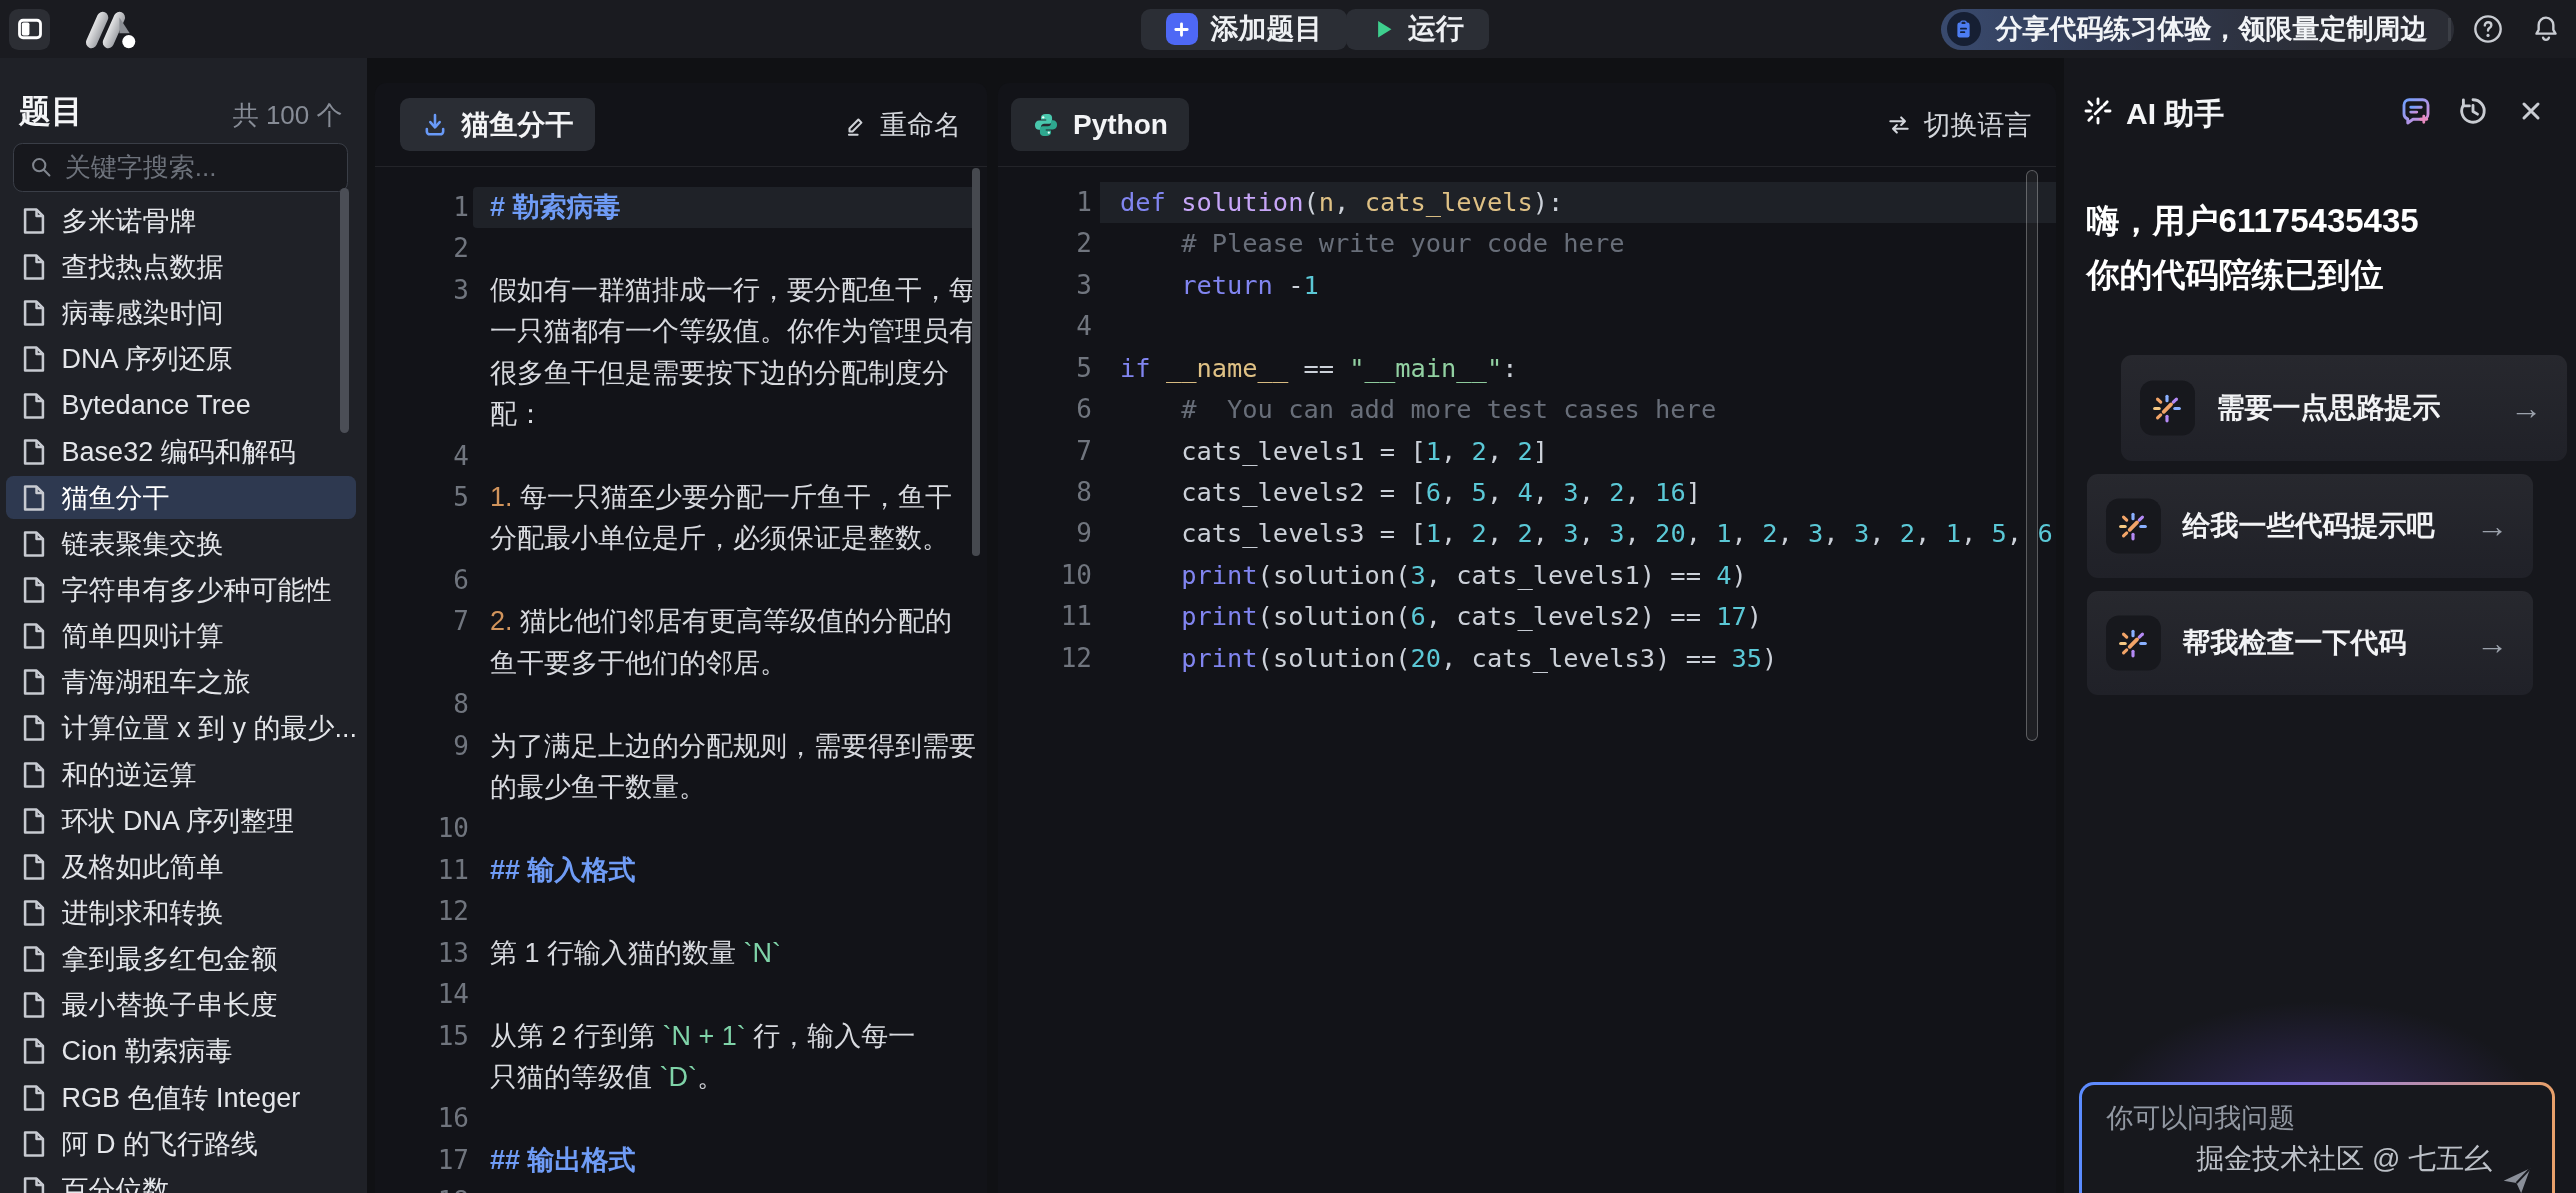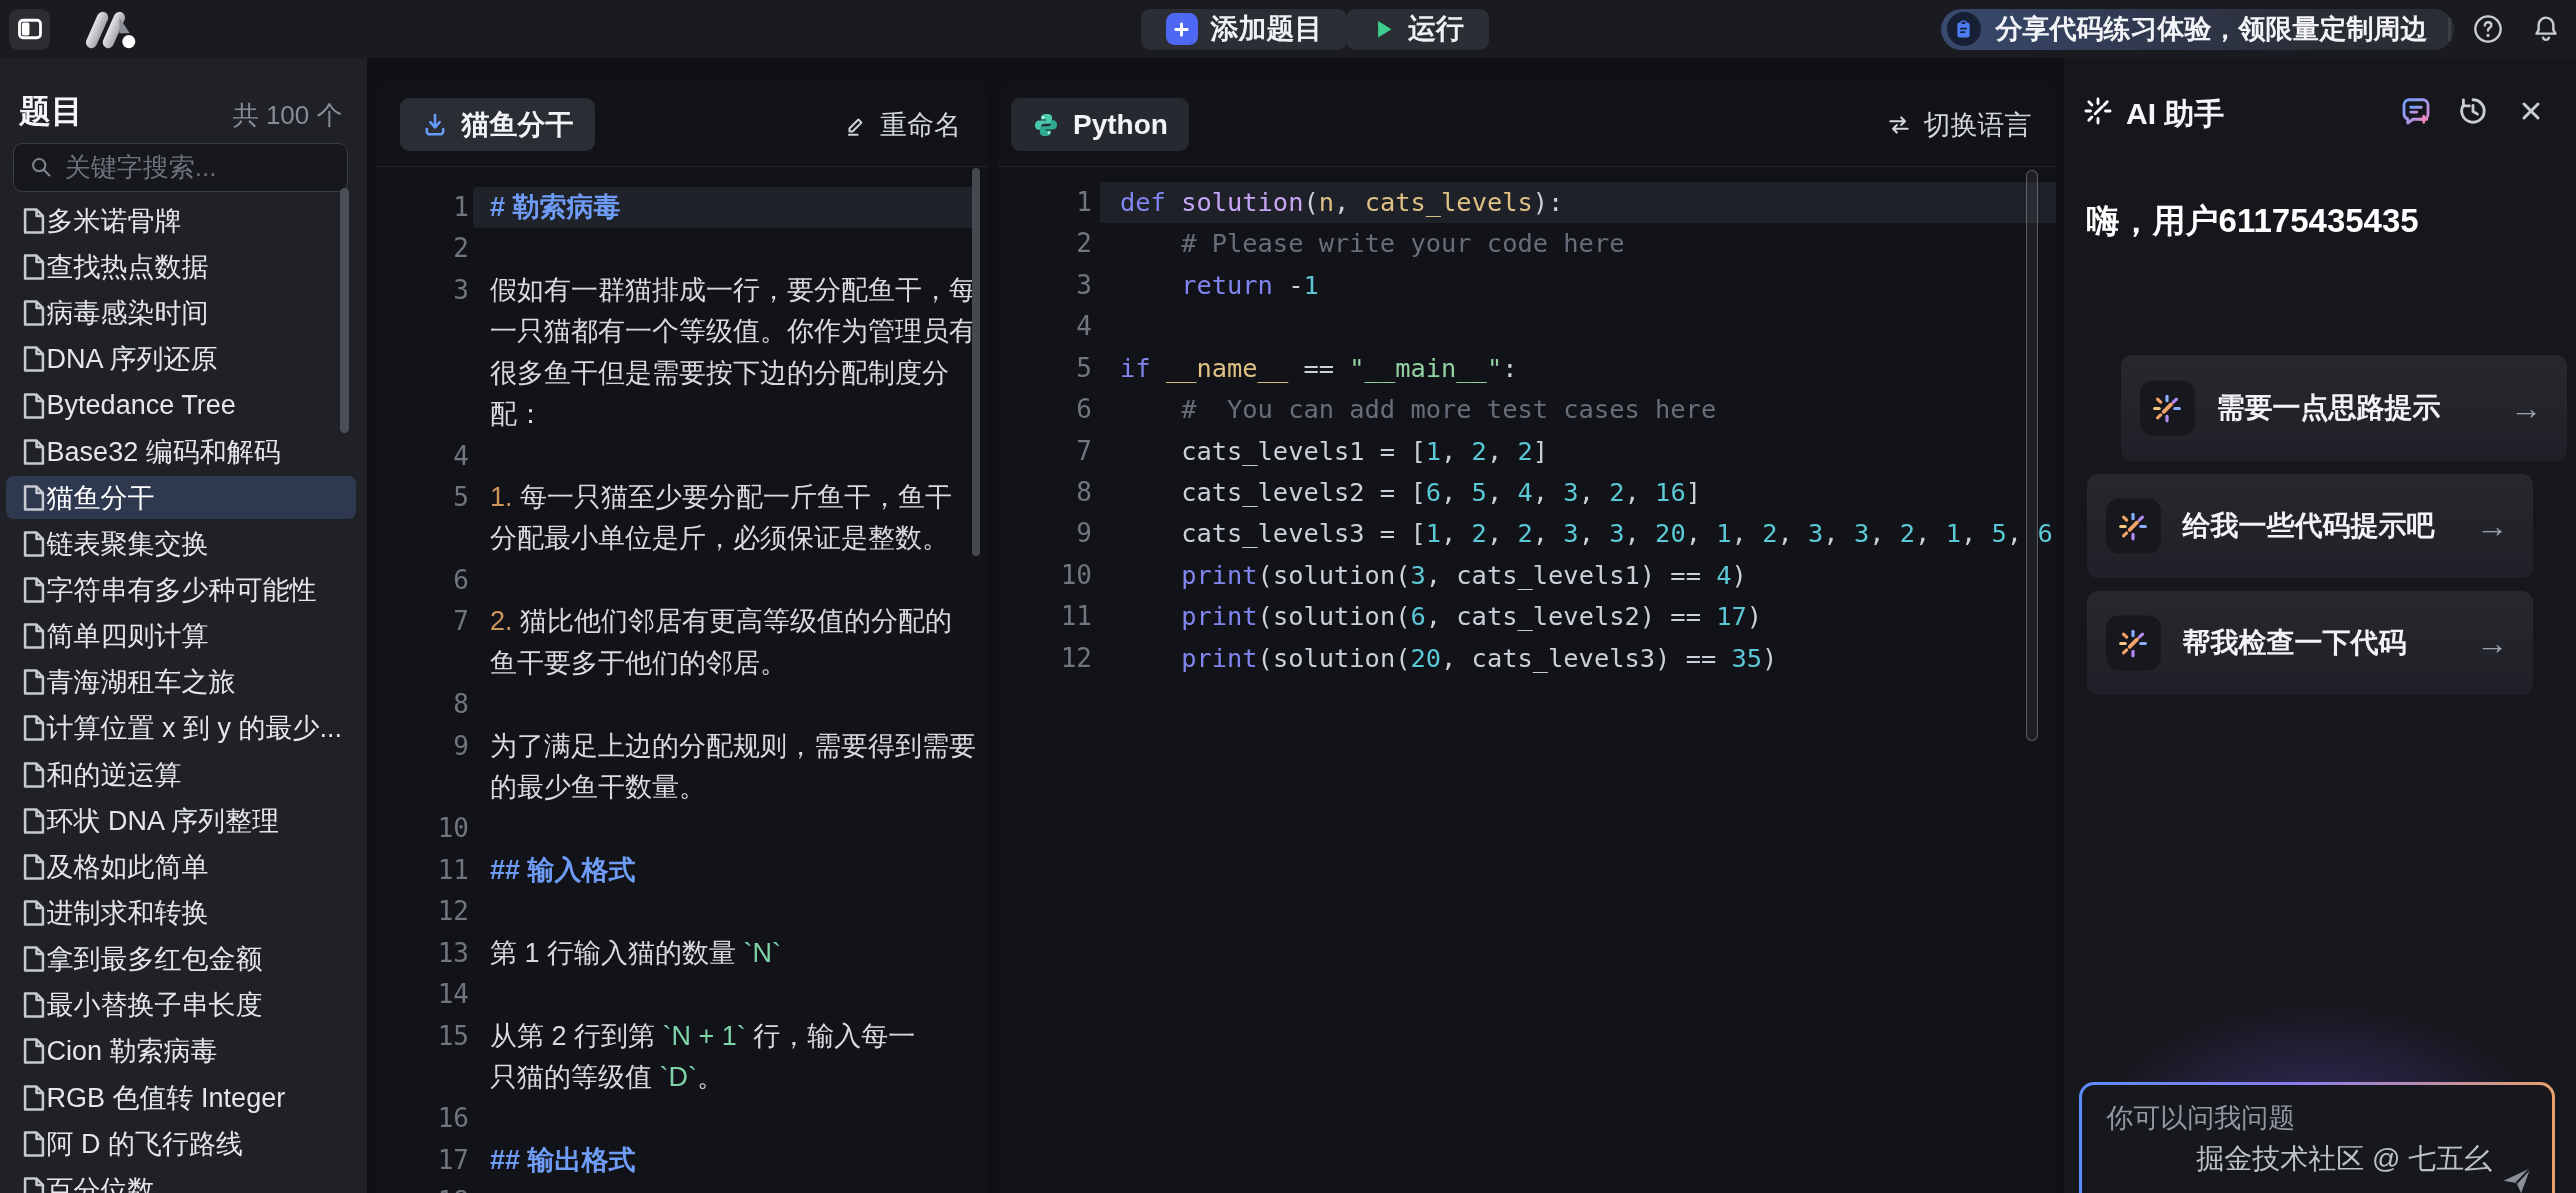--- a/index.html
+++ b/index.html
@@ -25,21 +25,21 @@
   .tb-icon{top:8.5px;width:41px;height:41px;display:flex;align-items:center;justify-content:center;cursor:pointer;color:#c9ccd2;}
   #help-icon{left:2467px;} #bell-icon{left:2525px;}
 
   
   #sidebar{left:0;top:58px;width:367px;height:1135px;background:#1f2127;}
   #sb-title{left:19px;top:32px;font-size:32px;font-weight:700;color:#f4f5f7;}
   #sb-count{right:24.5px;top:40px;font-size:26px;color:#878c96;}
   #sb-search{left:13px;top:85px;width:335px;height:49px;background:#17181d;border:1.9px solid #3a3e47;border-radius:9.4px;
       display:flex;align-items:center;gap:11.3px;padding:0 15px;box-sizing:border-box;color:#6d727b;font-size:26px;}
   #sb-list{left:0;top:141px;width:367px;height:994px;}
-  .sb-item{position:absolute;left:5.6px;width:335px;height:43px;border-radius:7.5px;display:flex;align-items:center;
+  .sb-item{position:absolute;left:5.6px;width:335px;height:43px;border-radius:7.5px;display:flex;align-items:center;gap:15px;
       padding:0 0 0 15px;font-size:27px;color:#e4e6ea;cursor:pointer;white-space:nowrap;overflow:hidden;}
   .sb-item.sel{background:#2e3950;color:#ffffff;}
   .doc-ic{flex:0 0 auto;color:#c7cad1;}
   #sb-scroll{left:340px;top:130px;width:8.5px;height:245px;border-radius:4.7px;background:#4b4e56;cursor:pointer;}
 
   
   #md-panel{left:375px;top:83px;width:612px;height:1111px;background:#121318;border-radius:11.3px 11.3px 0 0;}
   #md-header{position:absolute;left:0;top:0;width:100%;height:83px;border-bottom:1.9px solid #232429;}
   #md-tab{position:absolute;left:24.5px;top:15px;height:53px;background:#2a2d34;border-radius:9.4px;display:flex;
       align-items:center;gap:13px;padding:0 21px;font-size:28px;font-weight:700;color:#f3f4f6;cursor:pointer;}
@@ -514,20 +514,21 @@
       </span>
       <span class="ai-hdr-ic" style="left:446px;">
         <svg width="28" height="28" viewBox="0 0 24 24">
             <path d="M6 6 L18 18 M18 6 L6 18" stroke="currentColor" stroke-width="2.6" stroke-linecap="round"></path>
           </svg>
       </span>
     </div>
 
     <div id="ai-greet">
       <div>嗨，用户61175435435</div>
+      <div>你的代码陪练已到位</div>
     </div>
 
     <div id="ai-cards">
         <div class="ai-card" style="top: 0px; height: 106px; margin-left: 34px;">
           <span class="tile">
             <svg width="36" height="36" viewBox="0 0 24 24">
               <g stroke-width="2.1" stroke-linecap="round" fill="none">
                 <path d="M12 3.8v3" stroke="#8ab0ff"></path>
                 <path d="M18.3 5.7l-2.1 2.1" stroke="#b48af5"></path>
                 <path d="M20.2 12h-3" stroke="#8ab0ff"></path>

